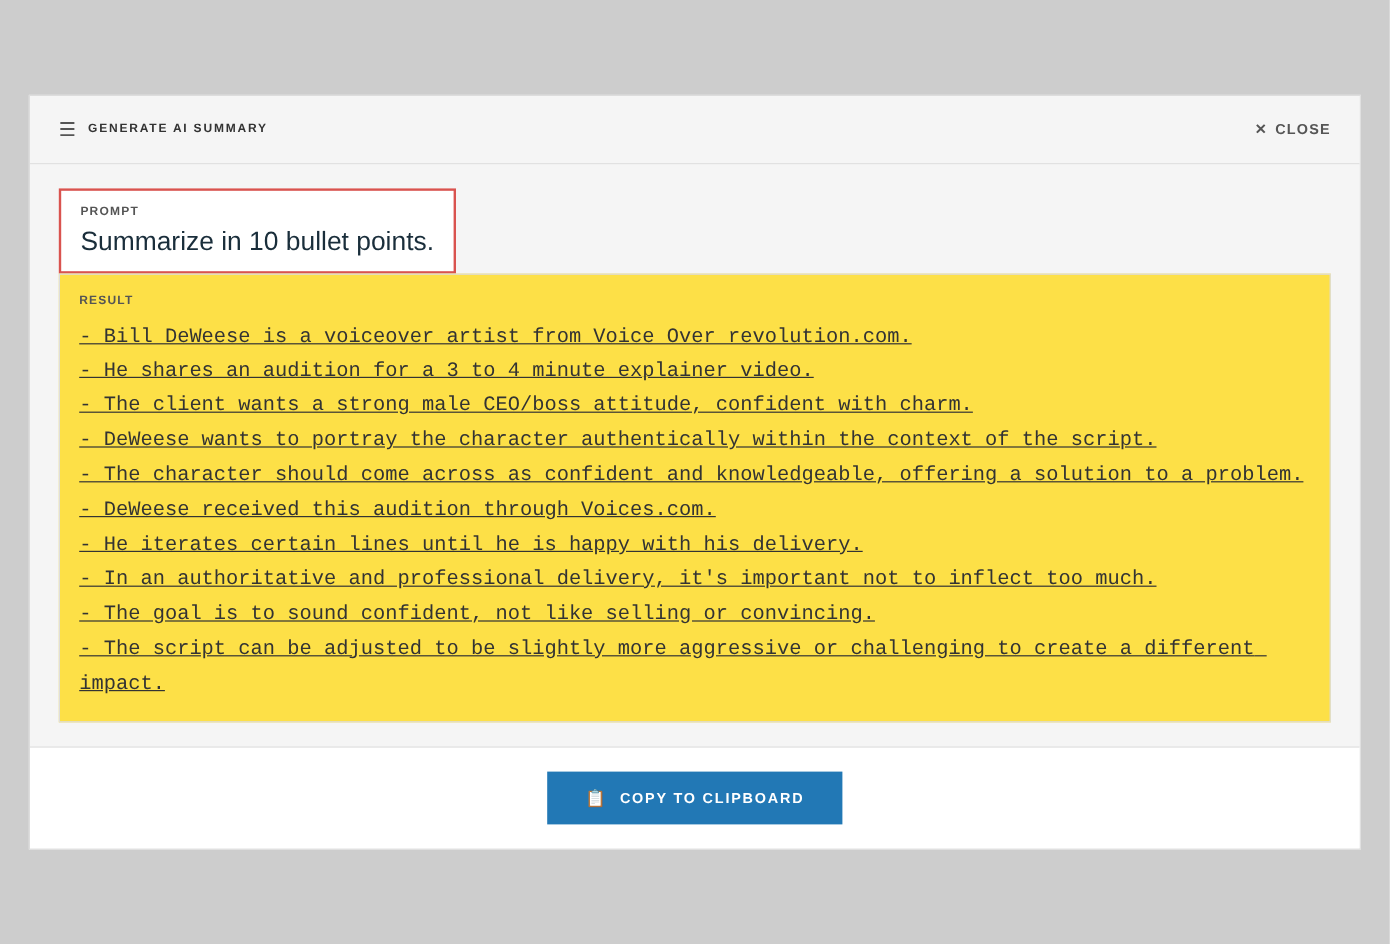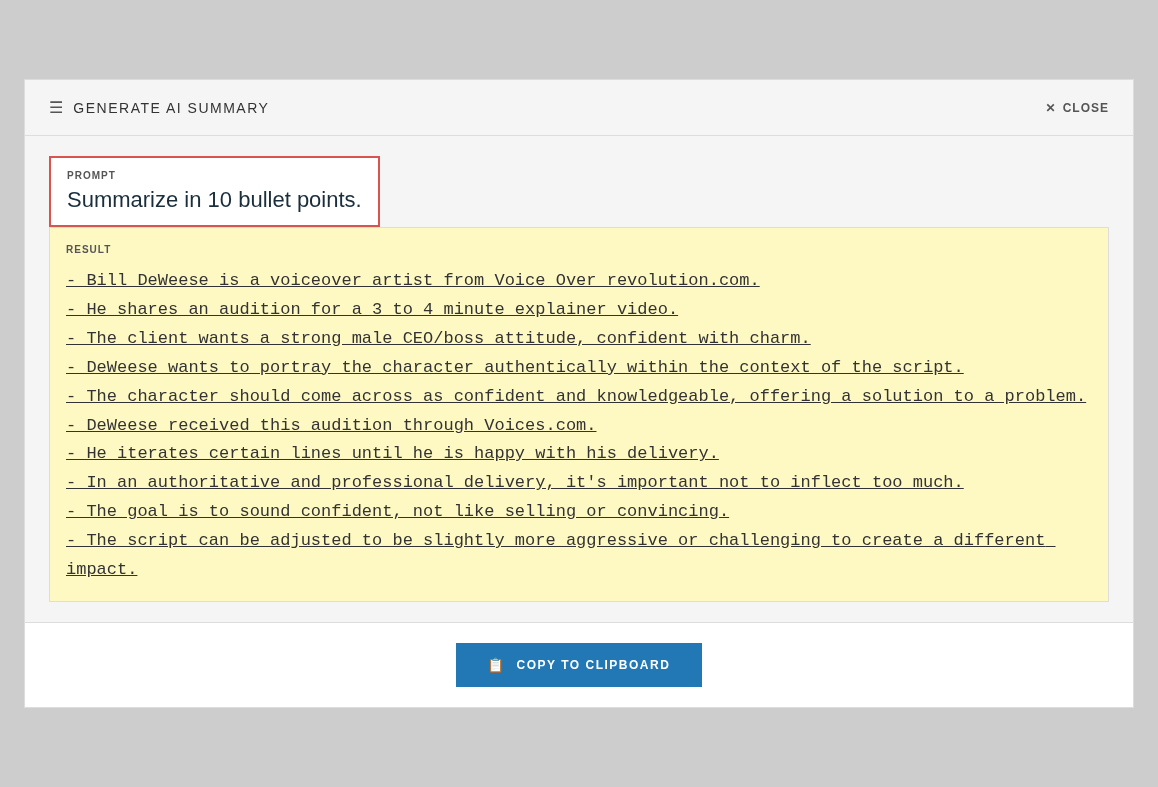--- a/index.html
+++ b/index.html
@@ -51,22 +51,22 @@
       align-items: center;
       gap: 10px;
     }
 
     .list-icon {
       color: #555;
       font-size: 16px;
     }
 
     .modal-title {
-      font-size: 14px;
-      font-weight: 400;
+      font-size: 10px;
+      font-weight: 700;
       letter-spacing: 1.5px;
       color: #333;
       text-transform: uppercase;
     }
 
     .close-btn {
       display: flex;
       align-items: center;
       gap: 6px;
       background: none;
@@ -101,21 +101,21 @@
       margin-bottom: 6px;
     }
 
     .prompt-text {
       font-size: 22px;
       font-weight: 400;
       color: #1a2e3b;
     }
 
     .result-section {
-      background: #fef9c3;
+      background: #fde047;
       border: 1px solid #ddd;
       padding: 0;
       position: relative;
     }
 
     .result-scroll {
       max-height: 440px;
       overflow-y: auto;
       padding: 16px 16px 16px 16px;
     }

